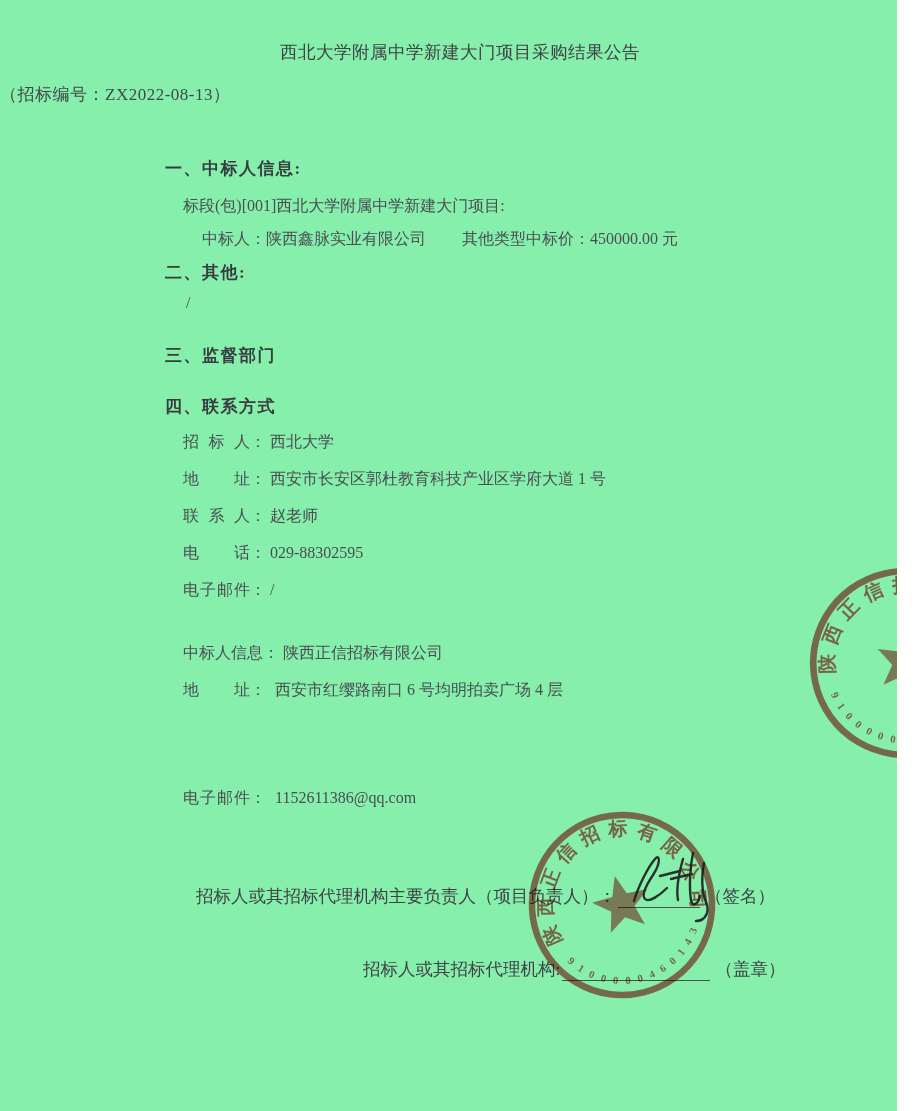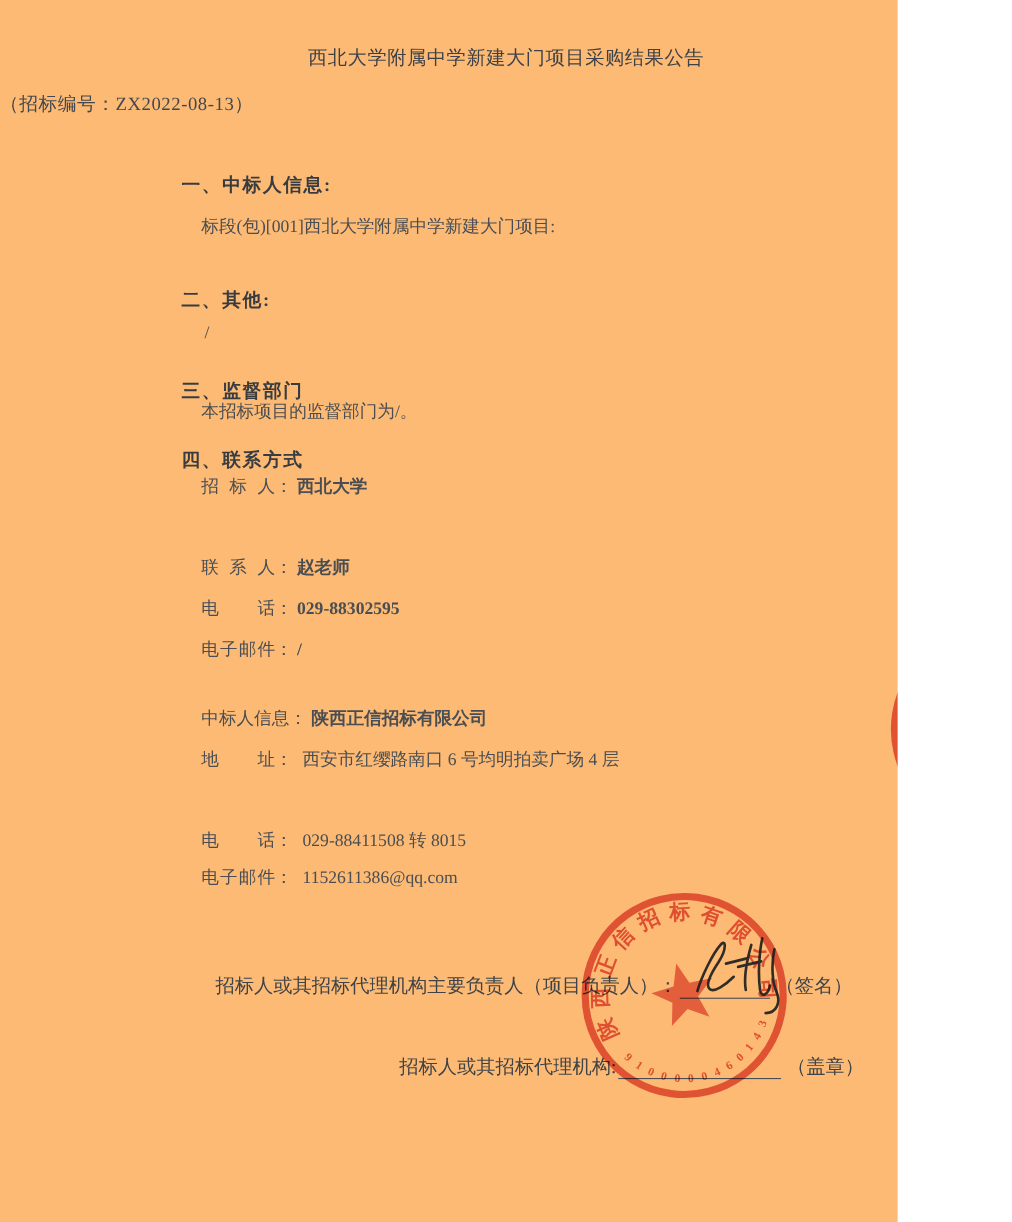--- a/index.html
+++ b/index.html
@@ -1,29 +1,29 @@
 <!DOCTYPE html>
 <html><head>
 <meta charset="utf-8">
 <style>
   html,body{margin:0;padding:0;background:#ffffff;}
   .page{
-    position:relative;width:816px;height:1111px;background:#fdba74;overflow:hidden;
+    position:relative;width:897px;height:1111px;background:#86efac;overflow:hidden;
     font-family:"Liberation Serif","DejaVu Serif",serif;color:#464a4f;
   }
   .abs{position:absolute;white-space:nowrap;}
   .title{left:0;top:40px;width:920px;text-align:center;font-size:17.5px;color:#3e4247;letter-spacing:.5px;}
   .subtitle{left:0;top:83px;width:920px;text-align:left;font-size:17px;color:#43474c;letter-spacing:.5px;}
   .h{left:165px;font-size:17px;font-weight:bold;color:#383c40;letter-spacing:1.5px;}
   .bline{left:183px;font-size:16px;color:#4a4e53;}
   .crow{left:183px;font-size:16px;color:#4a4e53;}
   .lbl{display:inline-block;width:67px;text-align:justify;text-align-last:justify;vertical-align:bottom;}
   .lbl-wide{display:inline-block;width:auto;vertical-align:bottom;}
   .val{margin-left:9px;text-align:center;}
-  .val-tight{margin-left:4px;font-weight:bold;}
+  .val-tight{margin-left:4px;}
   .price{display:inline-block;margin-left:36px;}
   .signline1{left:196px;top:884px;font-size:17.5px;color:#3f4347;}
   .signline2{left:363px;top:957px;font-size:17.5px;color:#3f4347;}
   .uline{display:inline-block;border-bottom:1.3px solid #4a4e53;height:17px;vertical-align:bottom;margin:0 5px 0 2px;}
   .u1{width:82px;}
   .u2{width:148px;}
   .seal{position:absolute;mix-blend-mode:multiply;opacity:.93;pointer-events:none;}
   .seal svg{overflow:visible;}
   .sig{position:absolute;left:630px;top:843px;pointer-events:none;}
   .sealtxt{font-family:"Liberation Serif","DejaVu Serif",serif;font-weight:bold;}
@@ -31,50 +31,52 @@
 </head>
 <body>
 
 <div class="page">
 
   <div class="abs title">西北大学附属中学新建大门项目采购结果公告</div>
   <div class="abs subtitle">（招标编号：ZX2022-08-13）</div>
 
   <div class="abs h" style="top:157px">一、中标人信息:</div>
   <div class="abs bline" style="top:196px">标段(包)[001]西北大学附属中学新建大门项目:</div>
+  <div class="abs bline" style="top:229px;left:202px">
+    <span>中标人：陕西鑫脉实业有限公司</span><span class="price">其他类型中标价：450000.00 元</span>
+  </div>
 
   <div class="abs h" style="top:261px">二、其他:</div>
   <div class="abs bline" style="top:294px;left:186px">/</div>
 
   <div class="abs h" style="top:344px">三、监督部门</div>
-  <div class="abs bline" style="top:364px">本招标项目的监督部门为/。</div>
 
-  <div class="abs h" style="top:407px">四、联系方式</div>
+  <div class="abs h" style="top:395px">四、联系方式</div>
 
   <div class="abs crow" style="top:432px">
     <span class="lbl">招标人</span><span>：</span><span class="val-tight">西北大学</span>
+  </div>
+  <div class="abs crow" style="top:469px">
+    <span class="lbl">地址</span><span>：</span><span class="val-tight">西安市长安区郭杜教育科技产业区学府大道 1 号</span>
   </div>
   <div class="abs crow" style="top:506px">
     <span class="lbl">联系人</span><span>：</span><span class="val-tight">赵老师</span>
   </div>
   <div class="abs crow" style="top:543px">
     <span class="lbl">电话</span><span>：</span><span class="val-tight">029-88302595</span>
   </div>
   <div class="abs crow" style="top:580px">
     <span class="lbl">电子邮件</span><span>：</span><span class="val-tight">/</span>
   </div>
 
   <div class="abs crow" style="top:643px">
     <span class="lbl-wide">中标人信息</span><span>：</span><span class="val-tight">陕西正信招标有限公司</span>
   </div>
   <div class="abs crow" style="top:680px">
     <span class="lbl">地址</span><span>：</span><span class="val">西安市红缨路南口 6 号均明拍卖广场 4 层</span>
-  </div>
-  <div class="abs crow" style="top:754px">
-    <span class="lbl">电话</span><span>：</span><span class="val">029-88411508 转 8015</span>
   </div>
   <div class="abs crow" style="top:788px">
     <span class="lbl">电子邮件</span><span>：</span><span class="val">1152611386@qq.com</span>
   </div>
 
   <div class="abs signline1">
     <span>招标人或其招标代理机构主要负责人（项目负责人）：</span><span class="uline u1"></span><span>（签名）</span>
   </div>
   <div class="abs signline2">
     <span>招标人或其招标代理机构:</span><span class="uline u2"></span><span>（盖章）</span>

